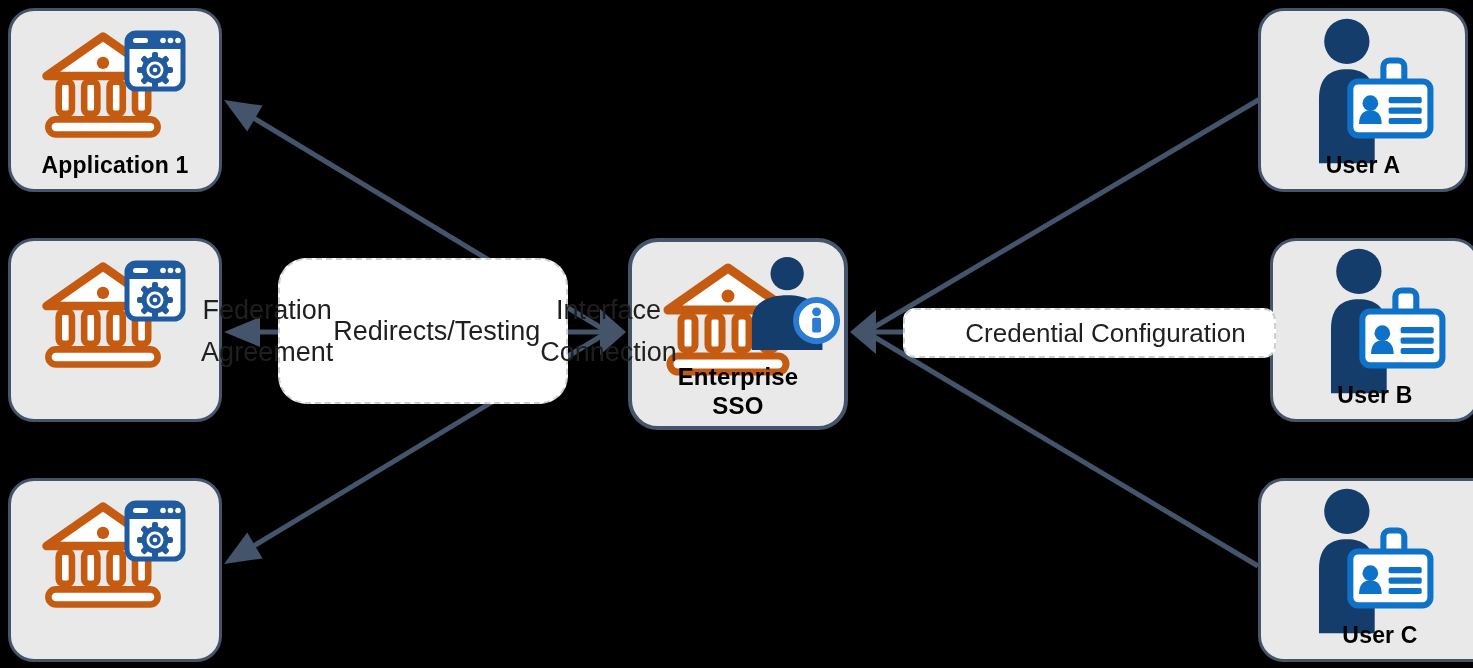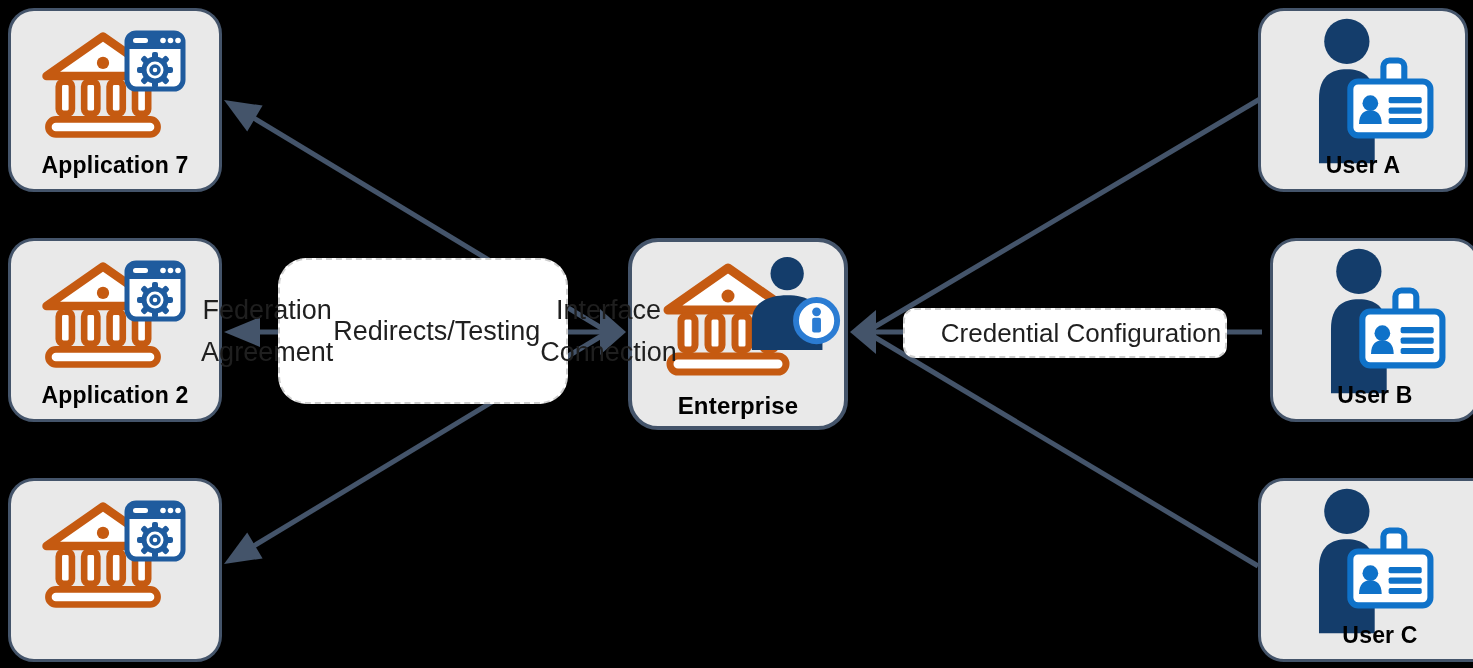--- a/index.html
+++ b/index.html
@@ -24,21 +24,21 @@
   .conn-label{
     position:absolute;background:#FFFFFF;border:2px dashed #CFCFCF;z-index:3;
     box-sizing:border-box;display:flex;flex-direction:row;justify-content:center;
     align-items:center;color:#1F1F1F;text-align:center;padding-left:32px;
   }
   #federation-label{
     left:278px;top:258px;width:290px;height:146px;border-radius:28px;
     font-size:27px;line-height:42px;
   }
   #credential-label{
-    left:903px;top:308px;width:324px;height:50px;border-radius:12px;
+    left:903px;top:308px;width:373px;height:50px;border-radius:12px;
     font-size:26px;
   }
 </style>
 </head>
 <body>
 
 <svg width="0" height="0" style="position:absolute" aria-hidden="true">
   <defs>
     <symbol id="sym-bank" viewBox="0 0 140 120">
       <path d="M10,50 L70,8 L130,50 Z" fill="#fff" stroke="#C55A11" stroke-width="9" stroke-linejoin="round"></path>
@@ -109,51 +109,51 @@
   <polygon class="head" points="850,332 876,310 876,354"></polygon>
 </svg>
 
 <div class="node" style="left:8px;top:8px;width:214px;height:184px;">
   <svg class="abs" style="left:26px;top:18px;" width="132" height="113" viewBox="0 0 140 120">
       <use href="#sym-bank"></use>
     </svg>
   <svg class="abs" style="left:112px;top:18px;" width="64" height="64" viewBox="0 0 64 64">
       <use href="#sym-browser-gear"></use>
     </svg>
-  <div class="node-label">Application 7</div>
+  <div class="node-label">Application 1</div>
 </div>
 
 <div class="node" style="left:8px;top:238px;width:214px;height:184px;">
   <svg class="abs" style="left:26px;top:18px;" width="132" height="113" viewBox="0 0 140 120">
       <use href="#sym-bank"></use>
     </svg>
   <svg class="abs" style="left:112px;top:18px;" width="64" height="64" viewBox="0 0 64 64">
       <use href="#sym-browser-gear"></use>
     </svg>
-  <div class="node-label">Application 2</div>
 </div>
 
 <div class="node" style="left:8px;top:478px;width:214px;height:184px;">
   <svg class="abs" style="left:26px;top:18px;" width="132" height="113" viewBox="0 0 140 120">
       <use href="#sym-bank"></use>
     </svg>
   <svg class="abs" style="left:112px;top:18px;" width="64" height="64" viewBox="0 0 64 64">
       <use href="#sym-browser-gear"></use>
     </svg>
 </div>
 
 <div class="node" id="sso-node" style="left:628px;top:238px;width:220px;height:192px;">
   <svg class="abs" style="left:26px;top:18px;" width="140" height="120" viewBox="0 0 140 120">
       <use href="#sym-bank"></use>
     </svg>
   <svg class="abs" style="left:114px;top:12px;" width="98" height="98" viewBox="0 0 100 100">
       <use href="#sym-person-info"></use>
     </svg>
   <div class="node-label">
     <div>Enterprise</div>
+    <div>SSO</div>
   </div>
 </div>
 
 <div class="node" style="left:1258px;top:8px;width:210px;height:184px;">
   <svg class="abs" style="left:35px;top:6px;" width="140" height="148" viewBox="0 0 160 170">
       <use href="#sym-person-id-card"></use>
     </svg>
   <div class="node-label">User A</div>
 </div>
 

